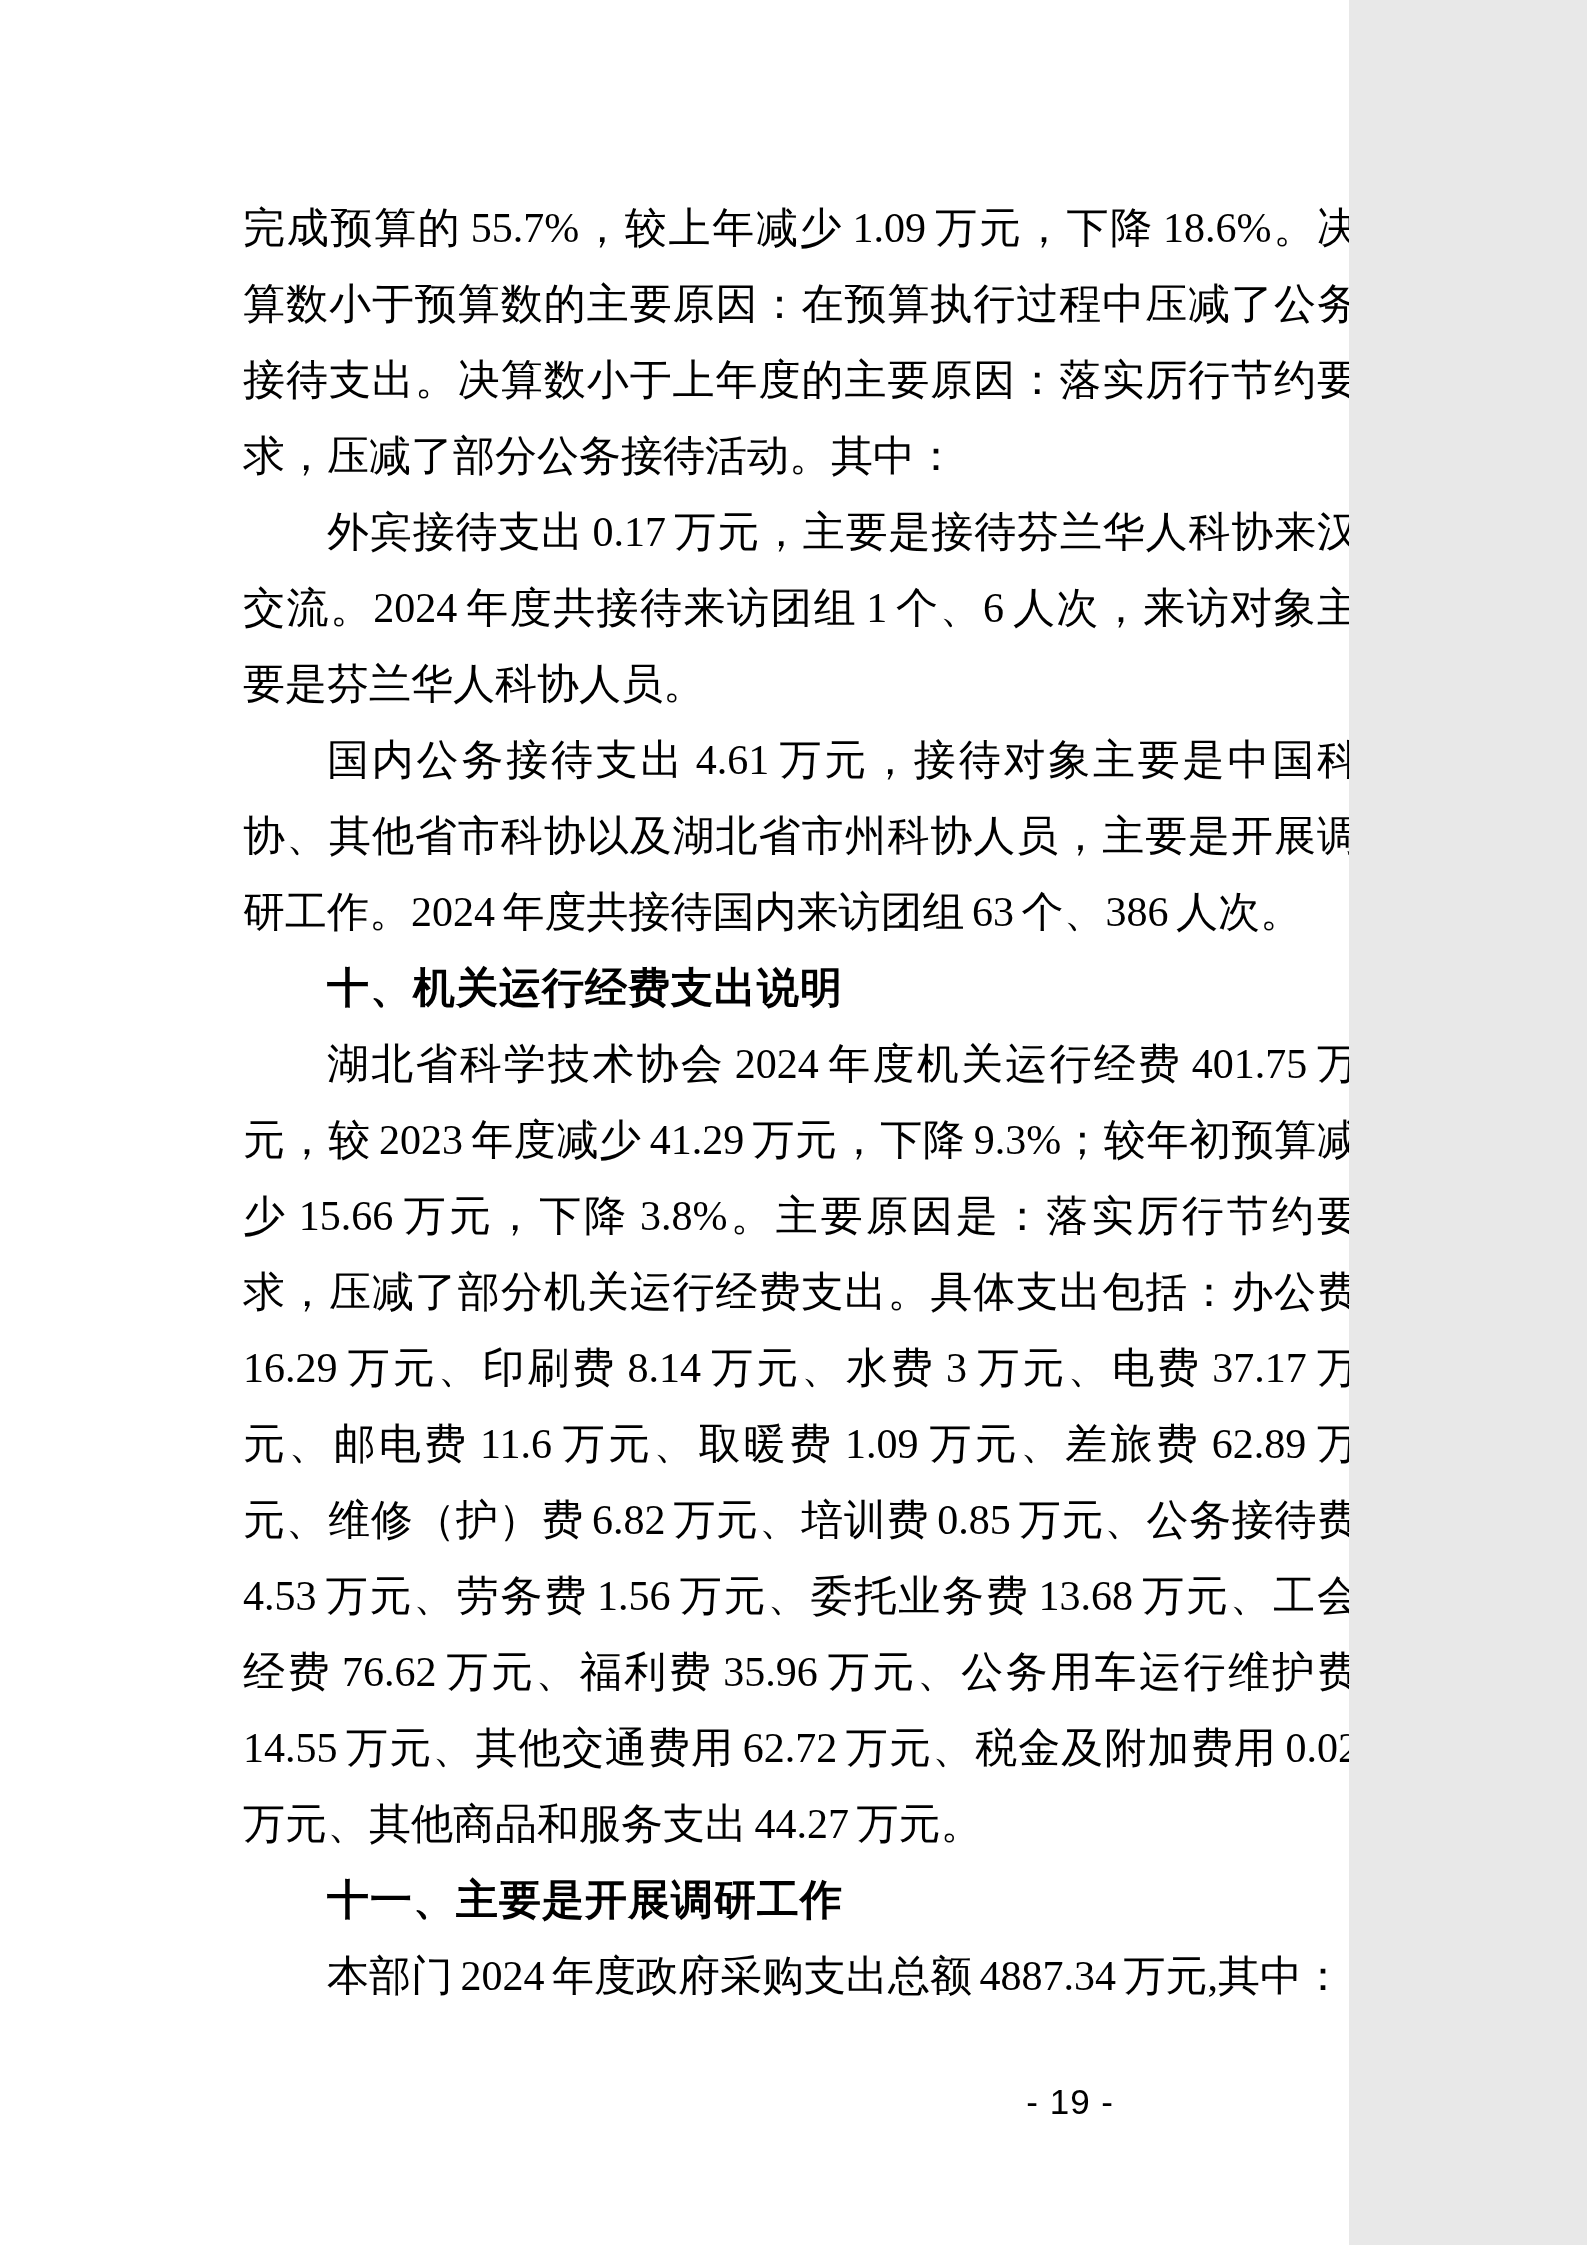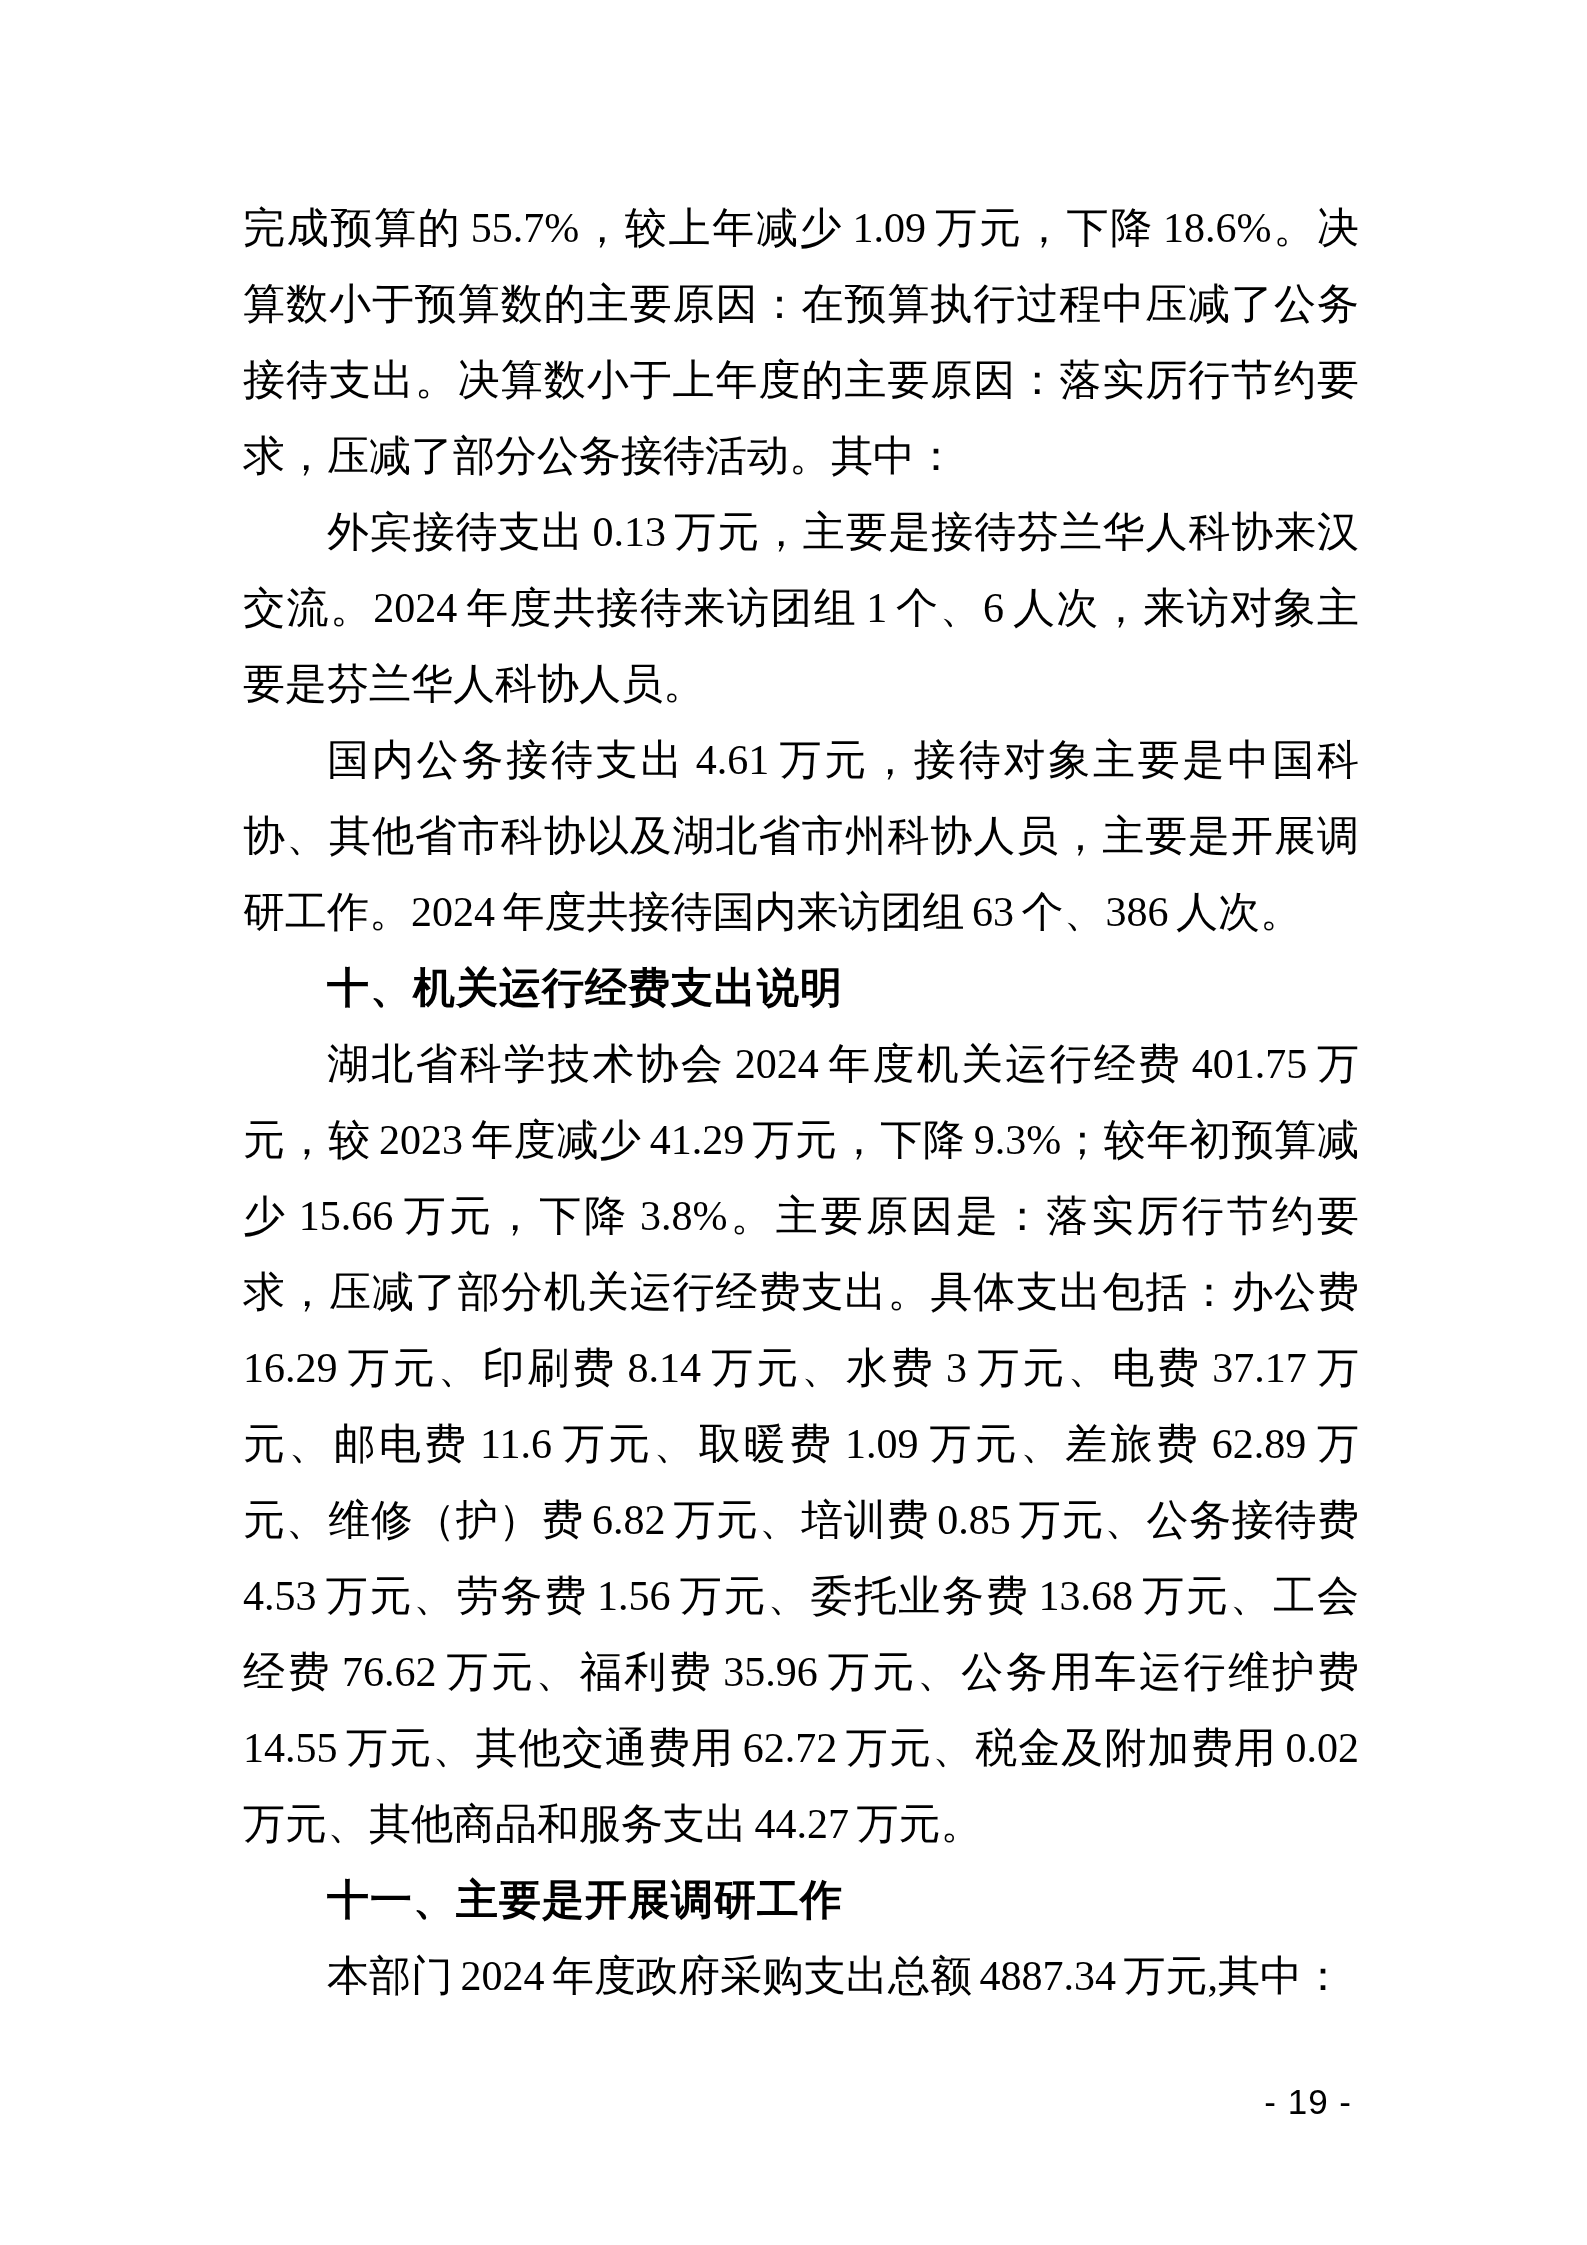--- a/index.html
+++ b/index.html
@@ -2,21 +2,21 @@
 <html><head>
 <meta charset="utf-8">
 <style>
   html, body {
     margin: 0;
     padding: 0;
     background: #e8e8e8;
   }
   .page {
     position: relative;
-    width: 1587px;
+    width: 1349px;
     height: 2245px;
     background: #ffffff;
     color: #000000;
     overflow: hidden;
     font-family: "Liberation Serif", "DejaVu Serif", serif;
   }
   .content {
     position: absolute;
     left: 243px;
     top: 190px;
@@ -54,21 +54,21 @@
     letter-spacing: 1px;
     color: #000000;
   }
 </style>
 </head>
 <body>
 
 <div class="page">
   <div class="content">
     <p class="para no-indent">完成预算的 55.7%，较上年减少 1.09 万元，下降 18.6%。决算数小于预算数的主要原因：在预算执行过程中压减了公务接待支出。决算数小于上年度的主要原因：落实厉行节约要求，压减了部分公务接待活动。其中：</p>
-    <p class="para">外宾接待支出 0.13 万元，主要是接待芬兰华人科协来汉交流。2024 年度共接待来访团组 1 个、6 人次，来访对象主要是芬兰华人科协人员。</p>
+    <p class="para">外宾接待支出 0.17 万元，主要是接待芬兰华人科协来汉交流。2024 年度共接待来访团组 1 个、6 人次，来访对象主要是芬兰华人科协人员。</p>
     <p class="para">国内公务接待支出 4.61 万元，接待对象主要是中国科协、其他省市科协以及湖北省市州科协人员，主要是开展调研工作。2024 年度共接待国内来访团组 63 个、386 人次。</p>
     <h2 class="heading">十、机关运行经费支出说明</h2>
     <p class="para">湖北省科学技术协会 2024 年度机关运行经费 401.75 万元，较 2023 年度减少 41.29 万元，下降 9.3%；较年初预算减少 15.66 万元，下降 3.8%。主要原因是：落实厉行节约要求，压减了部分机关运行经费支出。具体支出包括：办公费 16.29 万元、印刷费 8.14 万元、水费 3 万元、电费 37.17 万元、邮电费 11.6 万元、取暖费 1.09 万元、差旅费 62.89 万元、维修（护）费 6.82 万元、培训费 0.85 万元、公务接待费 4.53 万元、劳务费 1.56 万元、委托业务费 13.68 万元、工会经费 76.62 万元、福利费 35.96 万元、公务用车运行维护费 14.55 万元、其他交通费用 62.72 万元、税金及附加费用 0.02 万元、其他商品和服务支出 44.27 万元。</p>
     <h2 class="heading">十一、主要是开展调研工作</h2>
     <p class="para">本部门 2024 年度政府采购支出总额 4887.34 万元,其中：</p>
   </div>
   <div class="footer">- 19 -</div>
 </div>
 
 </body></html>

